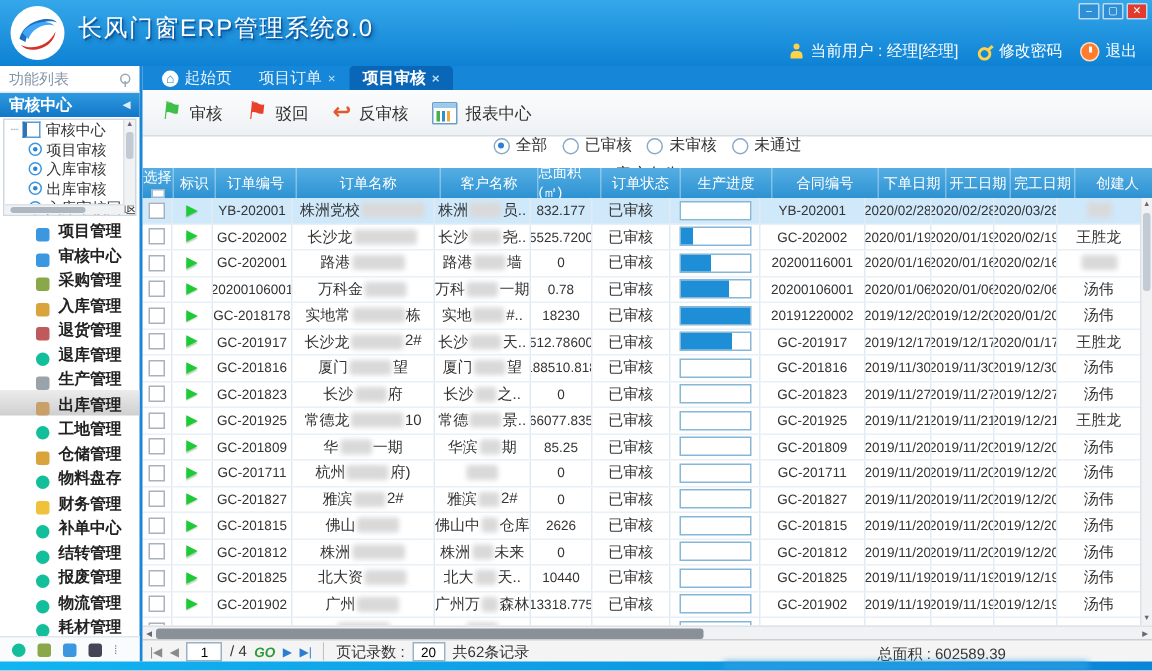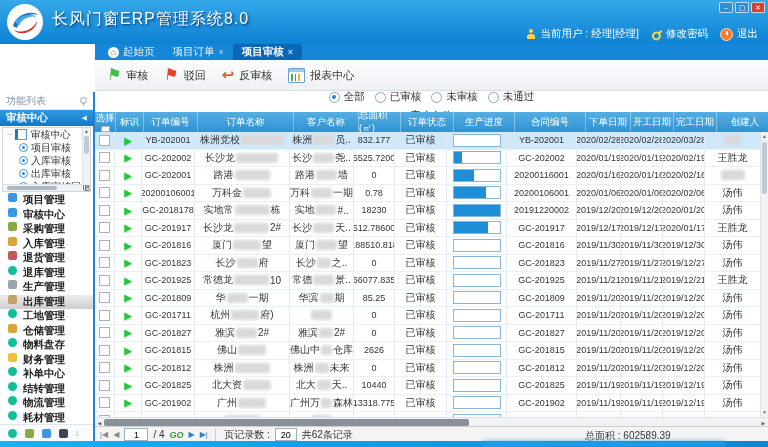--- a/index.html
+++ b/index.html
@@ -29,21 +29,21 @@
   
   .tabstrip{position:absolute;left:95px;top:44px;right:0;height:16px;background:#1686d8;z-index:5;
     display:flex;align-items:flex-end;padding-left:4px;}
   .tab{display:flex;align-items:center;gap:4px;height:16px;padding:0 9px;color:#e8f4fd;font-size:10.5px;cursor:default;}
   .tab.active{background:#0a67b8;border-radius:3px 3px 0 0;font-weight:bold;color:#fff;}
   .tab .tclose{font-size:9px;color:#b8dcf6;}
   .icon-home{width:11px;height:11px;border-radius:50%;background:#fff;color:#1b7ecb;font-size:9px;
     line-height:11px;text-align:center;}
   
   .sidebar{position:absolute;left:0;top:44px;bottom:6px;width:93px;background:#fff;
-    border-right:2px solid #1b86d6;z-index:4;margin-top:48px;}
+    border-right:2px solid #1b86d6;z-index:4;}
   .funclist{height:17px;display:flex;align-items:center;justify-content:space-between;
     padding:0 6px;color:#8494a6;font-size:10px;border-bottom:1px solid #dfe6ee;}
   .icon-pin{width:8px;height:8px;position:relative;}
   .icon-pin::before{content:"";position:absolute;left:1px;top:0;width:5px;height:5px;border:1px solid #9aa8b6;border-radius:50%;}
   .icon-pin::after{content:"";position:absolute;left:4px;top:5px;width:1px;height:4px;background:#9aa8b6;}
   .panel-header{height:16px;display:flex;align-items:center;justify-content:space-between;padding:0 6px;
     background:linear-gradient(#2f9ae0,#1177c8);color:#fff;font-weight:bold;font-size:10.5px;}
   .panel-header .col-ic{font-size:7px;color:#dceefb;}
   .tree{position:relative;height:63px;margin:1px 2px 0 2px;border:1px solid #cdd8e2;overflow:hidden;}
   .trow{display:flex;align-items:center;gap:3px;height:13px;padding-left:4px;font-size:10px;white-space:nowrap;}
@@ -51,21 +51,21 @@
   .tconn{color:#b0bcc8;font-size:9px;}
   .icon-notebook{width:8px;height:9px;background:#fff;border:1px solid #5b9bd5;border-left:3px solid #2e75b6;}
   .icon-bullet{width:7px;height:7px;border:1px solid #3b97e0;border-radius:50%;position:relative;flex:none;}
   .icon-bullet::after{content:"";position:absolute;left:1.5px;top:1.5px;width:3px;height:3px;border-radius:50%;background:#2e86d0;}
   .tree .vsb{position:absolute;right:0;top:0;bottom:6px;width:7px;background:#f0f2f4;border-left:1px solid #dde2e8;}
   .tree .vsb .ar{height:7px;font-size:5px;text-align:center;color:#667;line-height:7px;}
   .tree .vsb .th{margin:1px;height:18px;background:#c2cbd4;border-radius:2px;}
   .tree .hsb{position:absolute;left:0;right:7px;bottom:0;height:6px;background:#f0f2f4;border-top:1px solid #dde2e8;display:flex;align-items:center;}
   .tree .hsb .th{margin-left:4px;width:62%;height:4px;background:#aeb6c0;border-radius:2px;}
   .menu{position:absolute;left:0;right:0;top:101px;bottom:16px;display:flex;flex-direction:column;}
-  .mitem{flex:1;display:flex;align-items:flex-start;gap:6px;padding-left:8px;font-size:10.5px;font-weight:bold;color:#222;cursor:default;white-space:nowrap;}
+  .mitem{flex:1;display:flex;align-items:flex-end;gap:6px;padding-left:24px;font-size:10.5px;font-weight:bold;color:#222;cursor:default;white-space:nowrap;}
   .mitem.selected{background:linear-gradient(#ececec,#cfcfcf);}
   .mi{width:9px;height:9px;border-radius:2px;flex:none;}
   .ic-doc-blue{background:#3b97e0;}
   .ic-cart{background:#8aa84a;}
   .ic-box-gold{background:#d9a43c;}
   .ic-return-red{background:#c05a5a;}
   .ic-dot-green{background:#12bf9a;border-radius:50%;}
   .ic-gear-gray{background:#9aa2aa;}
   .ic-box-tan{background:#c8a06a;}
   .ic-safe-gold{background:#d9a43c;}
@@ -283,20 +283,24 @@
         <div class="mitem">
           <span class="mi ic-dot-green"></span>
           <span>补单中心</span>
         </div>
         <div class="mitem">
           <span class="mi ic-dot-green"></span>
           <span>结转管理</span>
         </div>
         <div class="mitem">
           <span class="mi ic-dot-green"></span>
+          <span>报废管理</span>
+        </div>
+        <div class="mitem">
+          <span class="mi ic-dot-green"></span>
           <span>物流管理</span>
         </div>
         <div class="mitem">
           <span class="mi ic-dot-green"></span>
           <span>耗材管理</span>
         </div>
       </div>
     <div class="side-bottom" id="bottomIcons">
         <span class="mi ic-dot-green"></span>
         <span class="mi ic-cart"></span>

